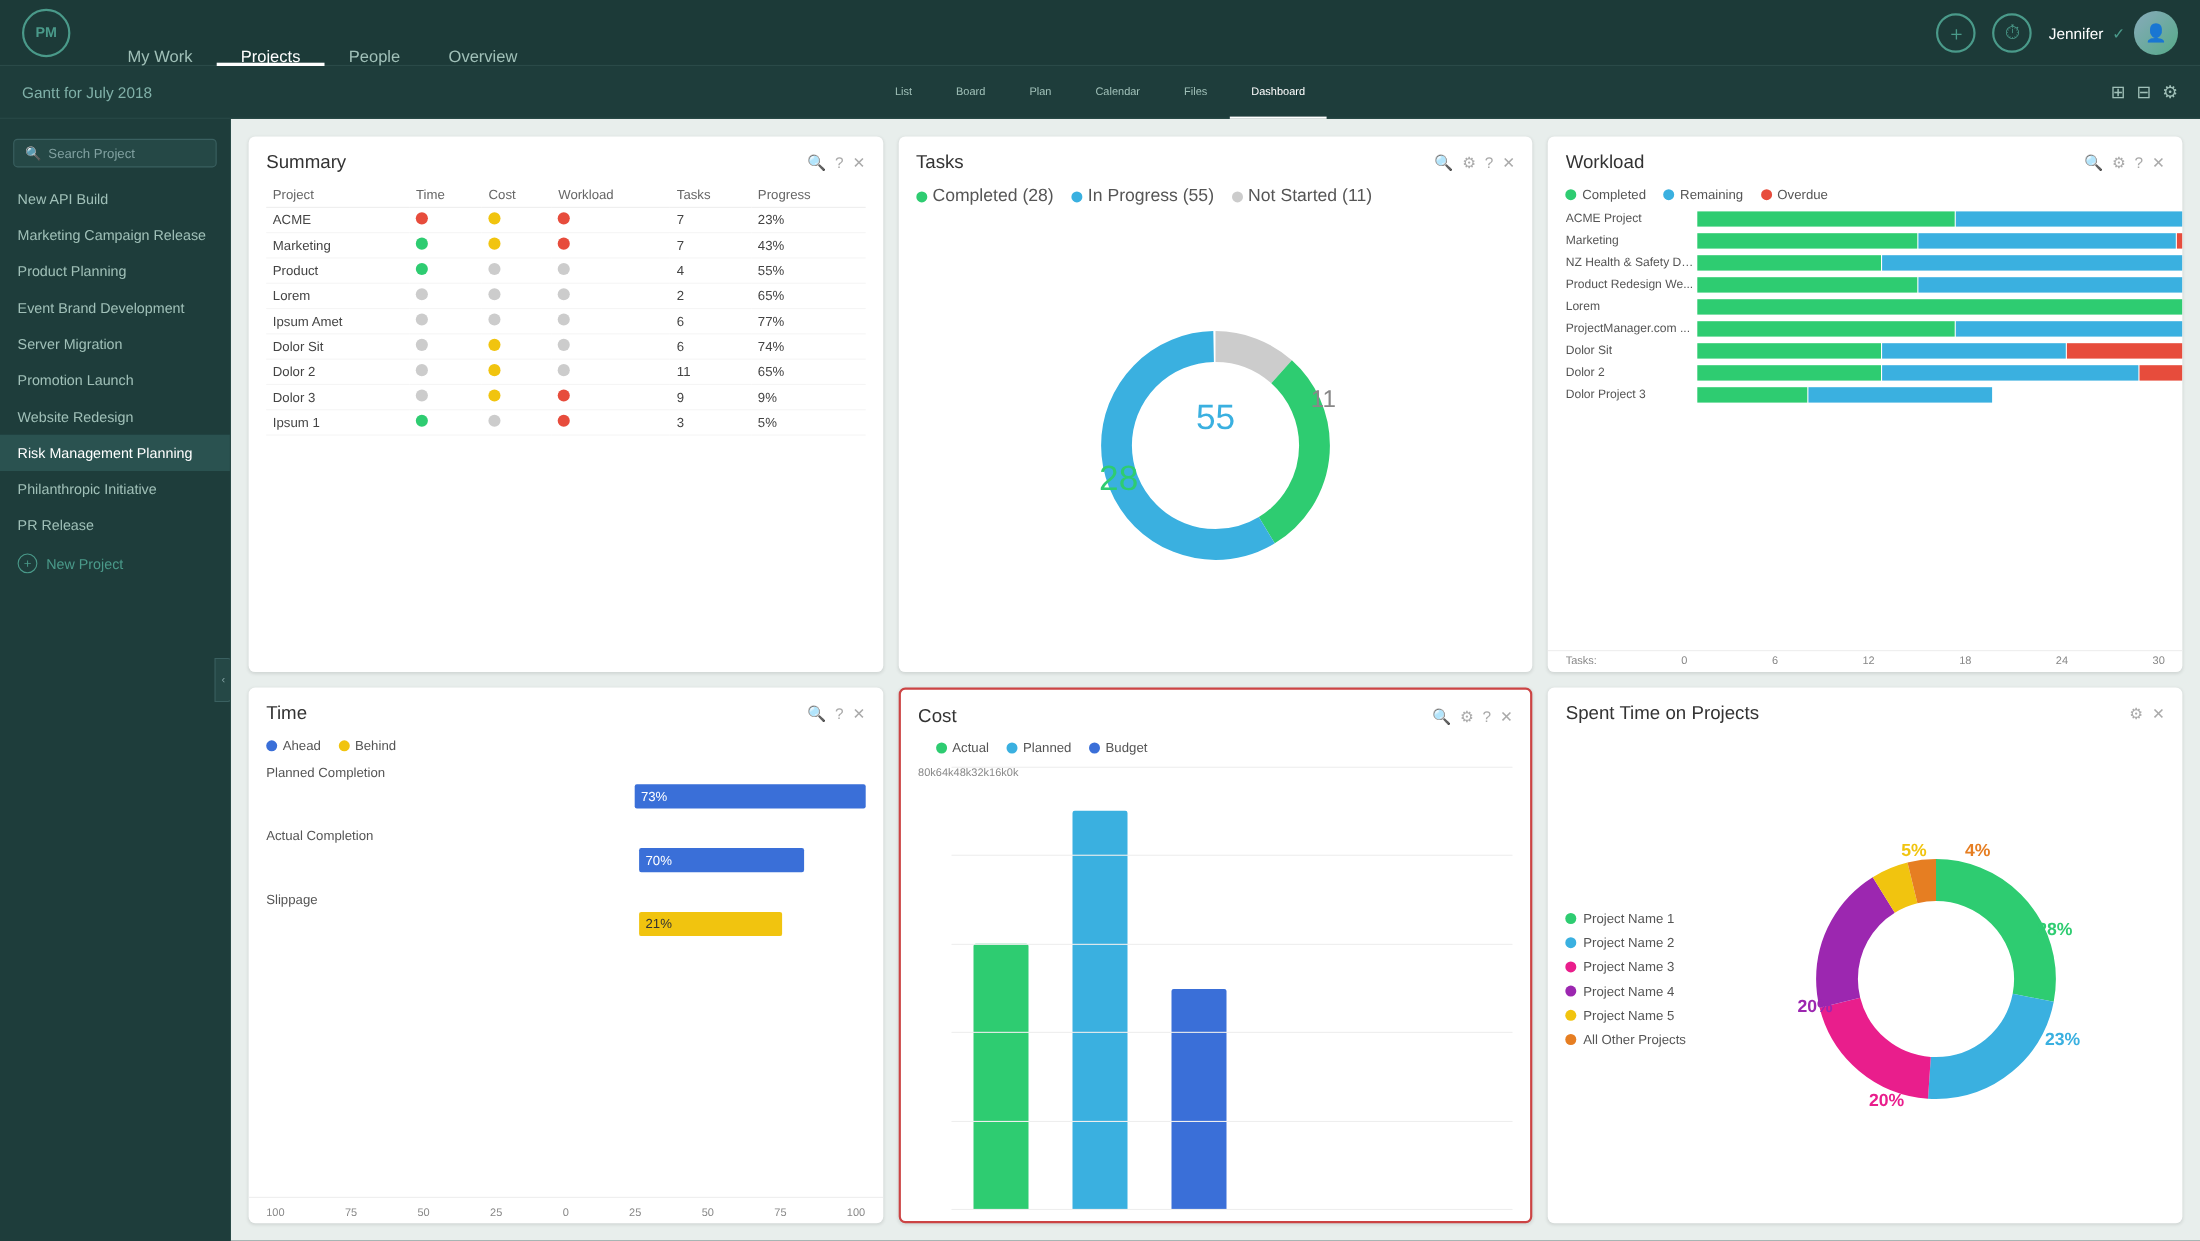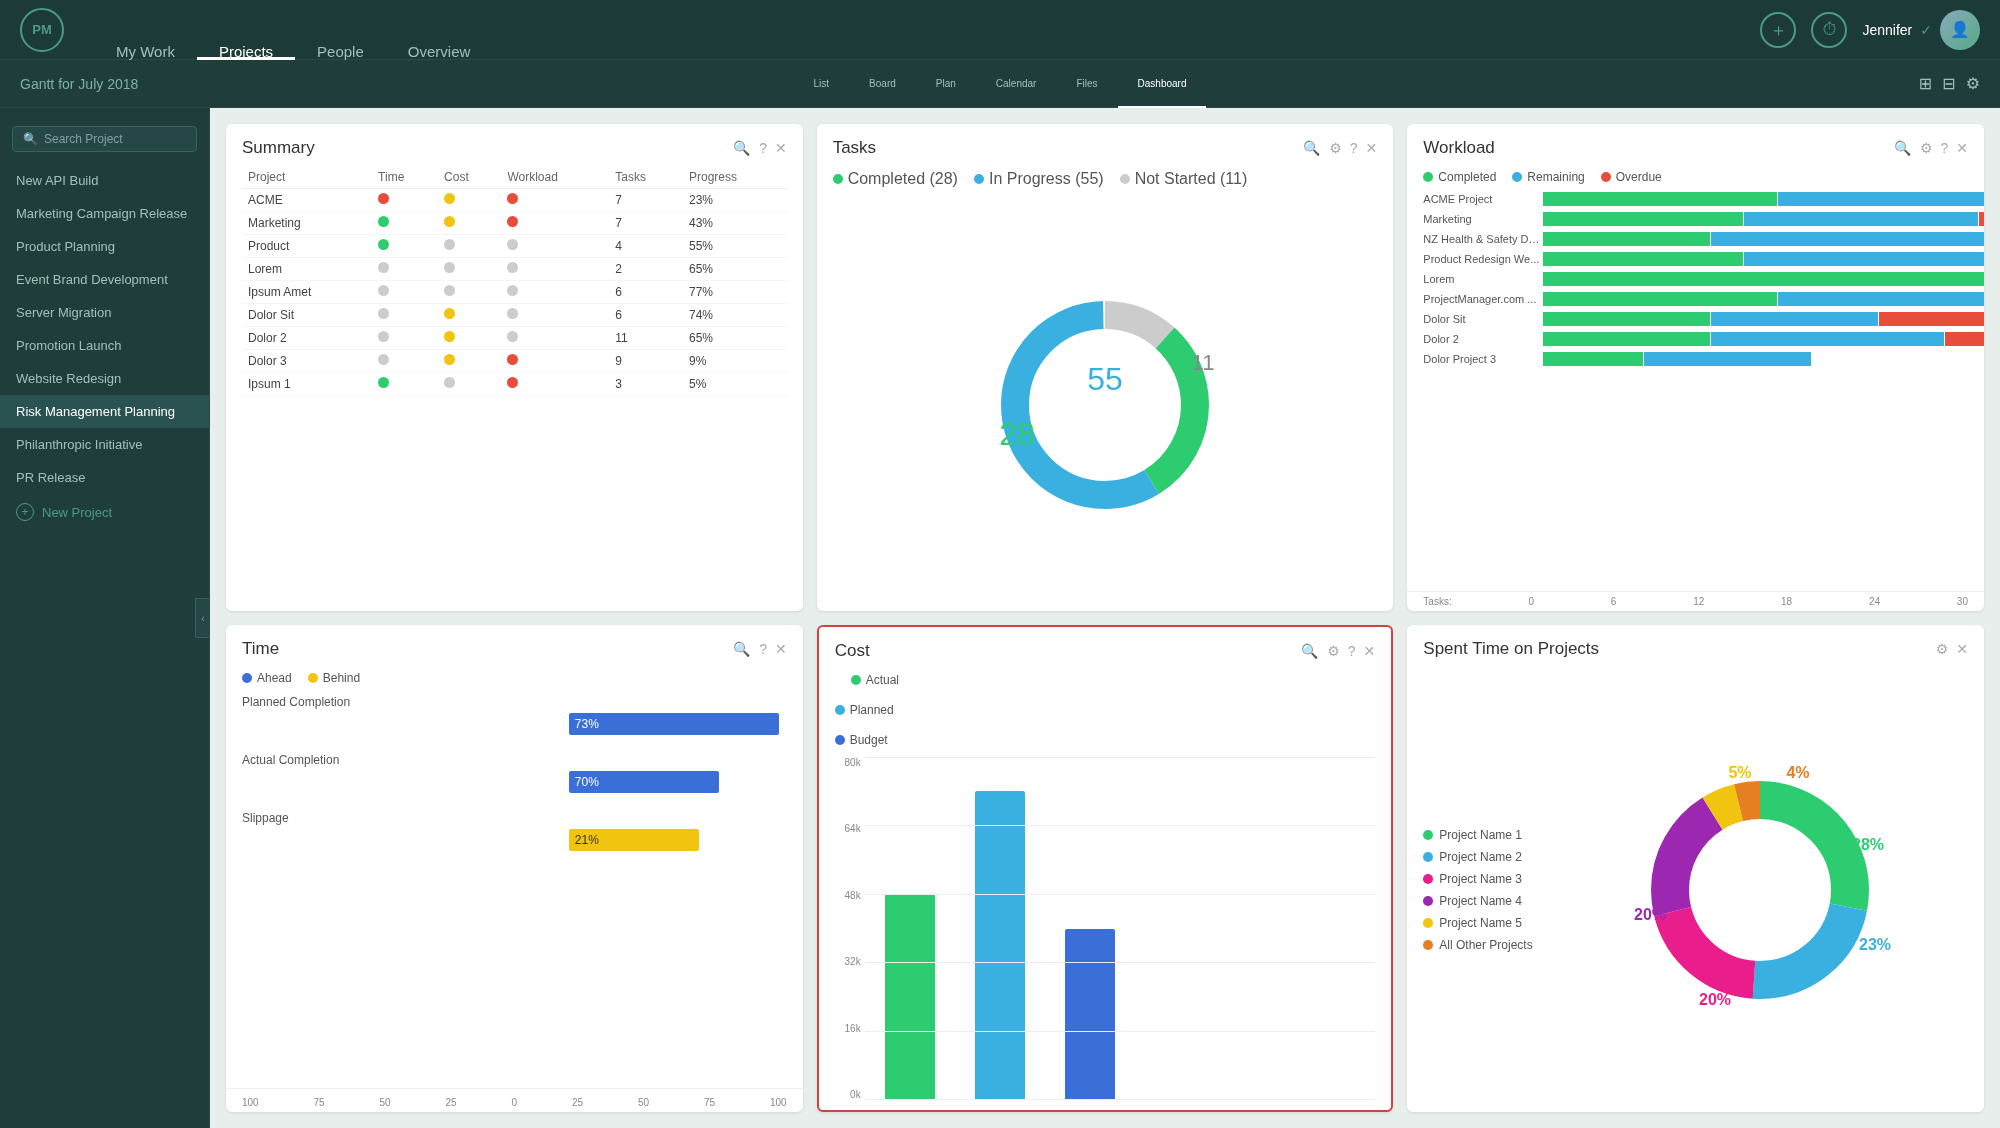--- a/index.html
+++ b/index.html
@@ -178,24 +178,24 @@
     .bar-seg { height: 100%; }
     .bar-green { background: #2ecc71; }
     .bar-blue { background: #3ab0e0; }
     .bar-red { background: #e74c3c; }
 
     
     .time-legend { display: flex; gap: 16px; padding: 4px 16px 10px; font-size: 12px; }
     .time-bars { padding: 0 16px; flex: 1; }
     .time-row { margin-bottom: 18px; }
     .time-label { font-size: 12px; color: #555; margin-bottom: 4px; }
-    .time-bar-wrap { display: flex; align-items: center; gap: 0; }
-
-    
-    .cost-legend { display: flex; gap: 16px; padding: 4px 16px 10px; font-size: 12px; flex-direction: column; }
+    .time-bar-wrap { display: flex; align-items: center; gap: 12px; }
+
+    
+    .cost-legend { display: flex; gap: 16px; padding: 4px 16px 10px; font-size: 12px; }
     .cost-chart { flex: 1; padding: 0 16px 10px; position: relative; }
 
     
     .spent-header { display: flex; align-items: center; justify-content: space-between; padding: 14px 16px 8px; }
     .spent-content { display: flex; align-items: center; flex: 1; padding: 0 16px; gap: 20px; }
     .spent-legend { display: flex; flex-direction: column; gap: 8px; font-size: 12px; }
     .spent-legend-item { display: flex; align-items: center; gap: 6px; color: #555; }
 
     
     .donut-svg { overflow: visible; }
@@ -626,21 +626,21 @@
           <div class="legend-dot" style="background:#3ab0e0"></div>
           <span>Planned</span>
         </div>
         <div class="legend-item">
           <div class="legend-dot" style="background:#3a6fd8"></div>
           <span>Budget</span>
         </div>
       </div>
       <div class="cost-chart" style="flex:1;padding:0 16px 10px;position:relative;display:flex;flex-direction:column;">
         <div style="flex:1;position:relative;display:flex;flex-direction:row;">
-          <div style="display:flex;flex-direction:column;justify-content:space-between;font-size:10px;color:#888;width:30px;padding-right:4px;text-align:right;">
+          <div style="display:flex;flex-direction:row;justify-content:space-between;font-size:10px;color:#888;width:30px;padding-right:4px;text-align:right;">
             <span>80k</span>
             <span>64k</span>
             <span>48k</span>
             <span>32k</span>
             <span>16k</span>
             <span>0k</span>
           </div>
           <div style="flex:1;position:relative;">
 
             <div style="position:absolute;left:0;right:0;top:0;bottom:0;display:flex;flex-direction:column;justify-content:space-between;pointer-events:none;">

